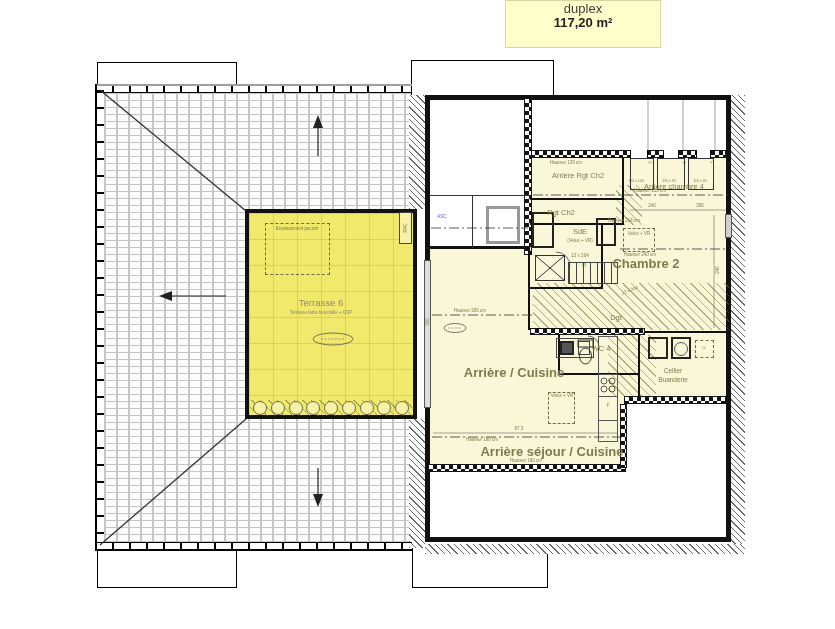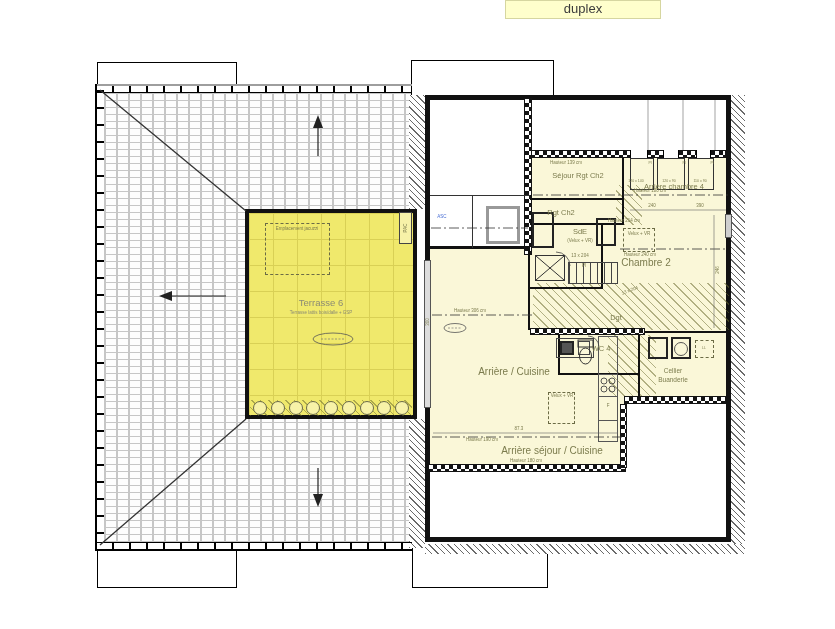--- a/index.html
+++ b/index.html
@@ -24,26 +24,26 @@
   .treads{background-image:repeating-linear-gradient(90deg,#444 0 1px,transparent 1px 7px);border:1px solid #444;}
   .wall{background:#111;}
   .dashedbox{border:1px dashed #6b6b45;}
 
   
   .lbl{position:absolute;transform:translate(-50%,-50%);white-space:nowrap;
        color:#7c7c4e;line-height:1;z-index:30;}
   .g{color:#8b8b74;}
   .blue{color:#4a6fd4;}
   .t3{font-size:3.5px;}.t4{font-size:4.5px;}
-  .t6{font-size:6.5px;}.t7{font-size:7.5px;}.t8{font-size:10px;}.t9{font-size:9.5px;}
+  .t6{font-size:6.5px;}.t7{font-size:7.5px;}.t8{font-size:13px;font-weight:bold;}.t9{font-size:9.5px;}
   .r90{transform:translate(-50%,-50%) rotate(-90deg);}
   .r20{transform:translate(-50%,-50%) rotate(-20deg);}
 
   .tab{position:absolute;background:#fff;border:1px solid #000;box-sizing:border-box;z-index:2;}
-  .title-box{position:absolute;left:505px;top:0;width:156px;height:19px;background:#ffffcc;
+  .title-box{position:absolute;left:505px;top:0;width:156px;height:48px;background:#ffffcc;
      border:1px solid #d6d6a0;box-sizing:border-box;text-align:center;z-index:40;padding-top:1px;}
   .title-box .l1{font-size:13px;color:#3c3c3c;line-height:14px;}
   .title-box .l2{font-size:13px;font-weight:bold;color:#222;line-height:14px;}
   svg.overlay{position:absolute;left:0;top:0;z-index:25;pointer-events:none;}
   .planter{display:flex;justify-content:space-between;align-items:center;padding:0 3px;}
   .planter span{width:12px;height:12px;border:1px solid #6a6a4a;border-radius:50%;background:#f7f2a8;}
 </style>
 </head>
 <body>
 
@@ -173,21 +173,21 @@
     <ellipse cx="585.5" cy="356" rx="6" ry="8" stroke="#333" stroke-width="1" fill="none"></ellipse>
     <g stroke="#444" stroke-width="0.9" fill="none">
       <circle cx="604" cy="381" r="3"></circle>
       <circle cx="612" cy="381" r="3"></circle>
       <circle cx="604" cy="389" r="3"></circle>
       <circle cx="612" cy="389" r="3"></circle>
       <circle cx="681" cy="349" r="6.5"></circle>
     </g>
   </svg>
 
-  <div class="lbl t7" style="left:578px;top:176px;">Séjour Rgt Ch2</div>
+  <div class="lbl t7" style="left:578px;top:176px;">Arrière Rgt Ch2</div>
   <div class="lbl t4" style="left:566px;top:163px;">Hauteur 139 cm</div>
   <div class="lbl t7" style="left:674px;top:187px;">Arrière chambre 4</div>
   <div class="lbl t3" style="left:636px;top:182px;">120 x 140</div>
   <div class="lbl t3" style="left:669px;top:182px;">120 x 90</div>
   <div class="lbl t3" style="left:700px;top:182px;">110 x 90</div>
   <div class="lbl t3" style="left:650px;top:164px;">Pl</div>
   <div class="lbl t3" style="left:684px;top:164px;">Pl</div>
   <div class="lbl t3" style="left:712px;top:164px;">Pl</div>
   <div class="lbl t7" style="left:561px;top:213px;">Rgt Ch2</div>
   <div class="lbl t4" style="left:650px;top:191px;">Hauteur 180 cm</div>
@@ -218,15 +218,16 @@
   <div class="lbl t4 r90" style="left:718px;top:270px;">246</div>
   <div class="lbl t4 r90" style="left:428px;top:322px;">300</div>
   <div class="lbl t4 blue" style="left:442px;top:217px;">ASC</div>
   <div class="lbl t9 g" style="left:321px;top:303px;">Terrasse 6</div>
   <div class="lbl t4 g" style="left:321px;top:313px;">Terrasse lattis bois/dalle + GSP</div>
   <div class="lbl t4" style="left:297px;top:229px;">Emplacement jacuzzi</div>
   <div class="lbl t4 r90" style="left:406px;top:228px;">PAC</div>
 
   <div class="title-box">
     <div class="l1">duplex</div>
+    <div class="l2">117,20 m²</div>
   </div>
 
 </div>
 
 </body></html>

